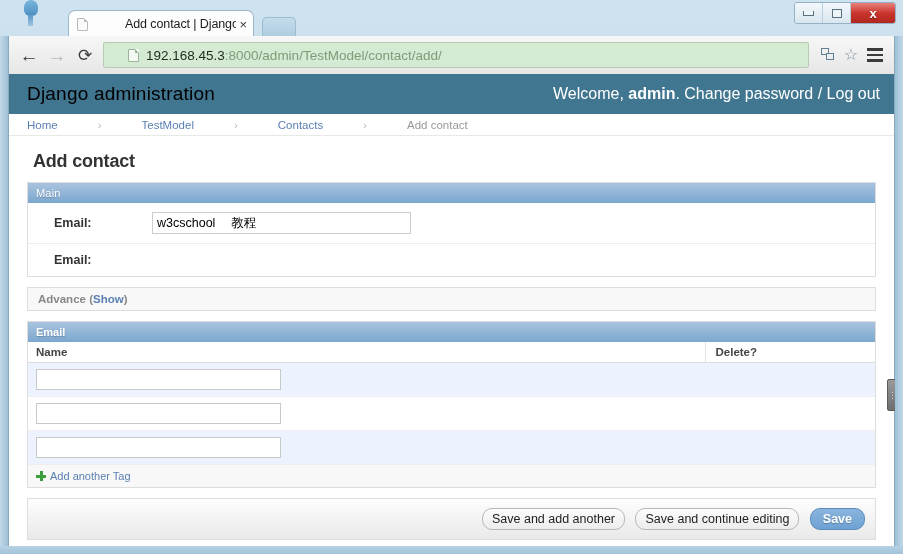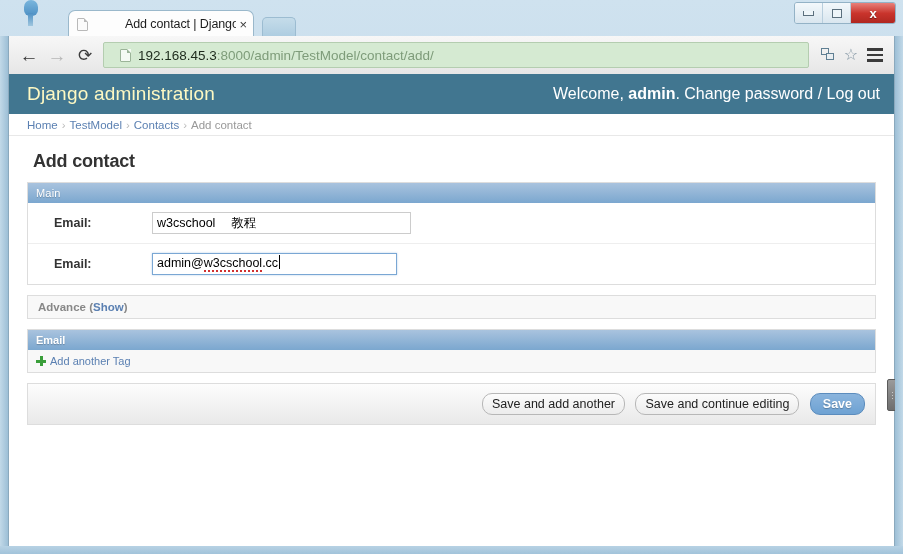--- a/index.html
+++ b/index.html
@@ -93,21 +93,21 @@
   .navbtn {
     width: 28px; height: 30px; display: flex; align-items: center; justify-content: center;
     font-size: 19px; line-height: 1;
   }
   .navbtn.back { color: #333; }
   .navbtn.fwd  { color: #b6b6b6; }
   .navbtn.reload { color: #3b3b3b; font-size: 17px; }
   .omnibox {
     flex: 1 1 auto; height: 26px; margin: 0 6px 0 4px;
     background: #d5ead2; border: 1px solid #b4cdb0; border-radius: 2px;
-    display: flex; align-items: center; padding: 0 16px;
+    display: flex; align-items: center; padding: 0 24px;
   }
   .omnibox .page-icon {
     width: 11px; height: 13px; background: #f4faf3; border: 1px solid #9bb498;
     border-radius: 1px; margin-right: 7px; flex: 0 0 auto; position: relative;
   }
   .omnibox .page-icon::after {
     content:''; position:absolute; right:-1px; top:-1px; border-width:0 4px 4px 0;
     border-style:solid; border-color:#f4faf3 #f4faf3 #9bb498 #9bb498;
   }
   .omnibox .url { font-size: 13.5px; color: #7e9c7a; white-space: nowrap; }
@@ -127,29 +127,29 @@
     background: #fff; overflow: hidden;
     border-left: 1px solid #8ba9bd; border-right: 1px solid #8ba9bd;
   }
 
   
   .dj-header {
     height: 40px; background: #417690; color: #fff;
     display: flex; align-items: center; justify-content: space-between;
     padding: 0 14px 0 18px;
   }
-  .dj-branding { font-size: 19px; color: #fef9c3; font-weight: normal; letter-spacing: .2px; }
+  .dj-branding { font-size: 19px; color: #000000; font-weight: normal; letter-spacing: .2px; }
   .dj-usertools { font-size: 16px; color: #fff; }
   .dj-usertools b { color: #fff; }
   .dj-usertools a { color: #fff; text-decoration: none; }
 
   .breadcrumbs {
     height: 22px; background: #fff; border-bottom: 1px solid #e8e8e8;
     display: flex; align-items: center; padding: 0 18px;
-    font-size: 11.5px; color: #999;
+    font-size: 11.5px; color: #999; gap: 36px;
   }
   .breadcrumbs a { color: #5b80b2; text-decoration: none; }
   .breadcrumbs .sep { color: #bbb; margin: 0 4px; }
 
   .content { padding: 10px 18px 0 18px; }
   h1.page-title {
     font-size: 18px; color: #333; font-weight: bold; margin: 5px 0 10px 6px;
     letter-spacing: -0.2px;
   }
 
@@ -359,34 +359,52 @@
       <div class="module">
         <h2>Main</h2>
 
         <div class="form-row">
           <label>Email:</label>
           <input id="name-input" type="text" value="w3cschool 　教程" style="">
         </div>
 
         <div class="form-row">
           <label>Email:</label>
-          <span class="email-wrap">
-            <input id="email-input" type="text" value="" style="">
-            <span class="email-text"><span>admin@</span><span class="misspelled">w3cschool</span><span>.cc</span><span class="caret"></span></span>
-          </span>
         </div>
       </div>
 
       <div class="collapsed-module">
         <span>Advance</span>
         <span>(</span><a href="#">Show</a><span>)</span>
       </div>
 
       <div class="inline-group">
         <h2>Email</h2>
+        <table class="tags">
+          <thead>
+            <tr>
+              <th>Name</th>
+              <th class="col-delete">Delete?</th>
+            </tr>
+          </thead>
+          <tbody>
+            <tr class="row1">
+              <td><input type="text" value="" style=""></td>
+              <td></td>
+            </tr>
+            <tr class="row2">
+              <td><input type="text" value="" style=""></td>
+              <td></td>
+            </tr>
+            <tr class="row1">
+              <td><input type="text" value="" style=""></td>
+              <td></td>
+            </tr>
+          </tbody>
+        </table>
         <div class="add-row">
           <a href="#"><span class="plus-icon"></span><span>Add another Tag</span></a>
         </div>
       </div>
 
       <div class="submit-row">
         <button type="button">Save and add another</button>
         <button type="button">Save and continue editing</button>
         <button type="button" class="default">Save</button>
       </div>

